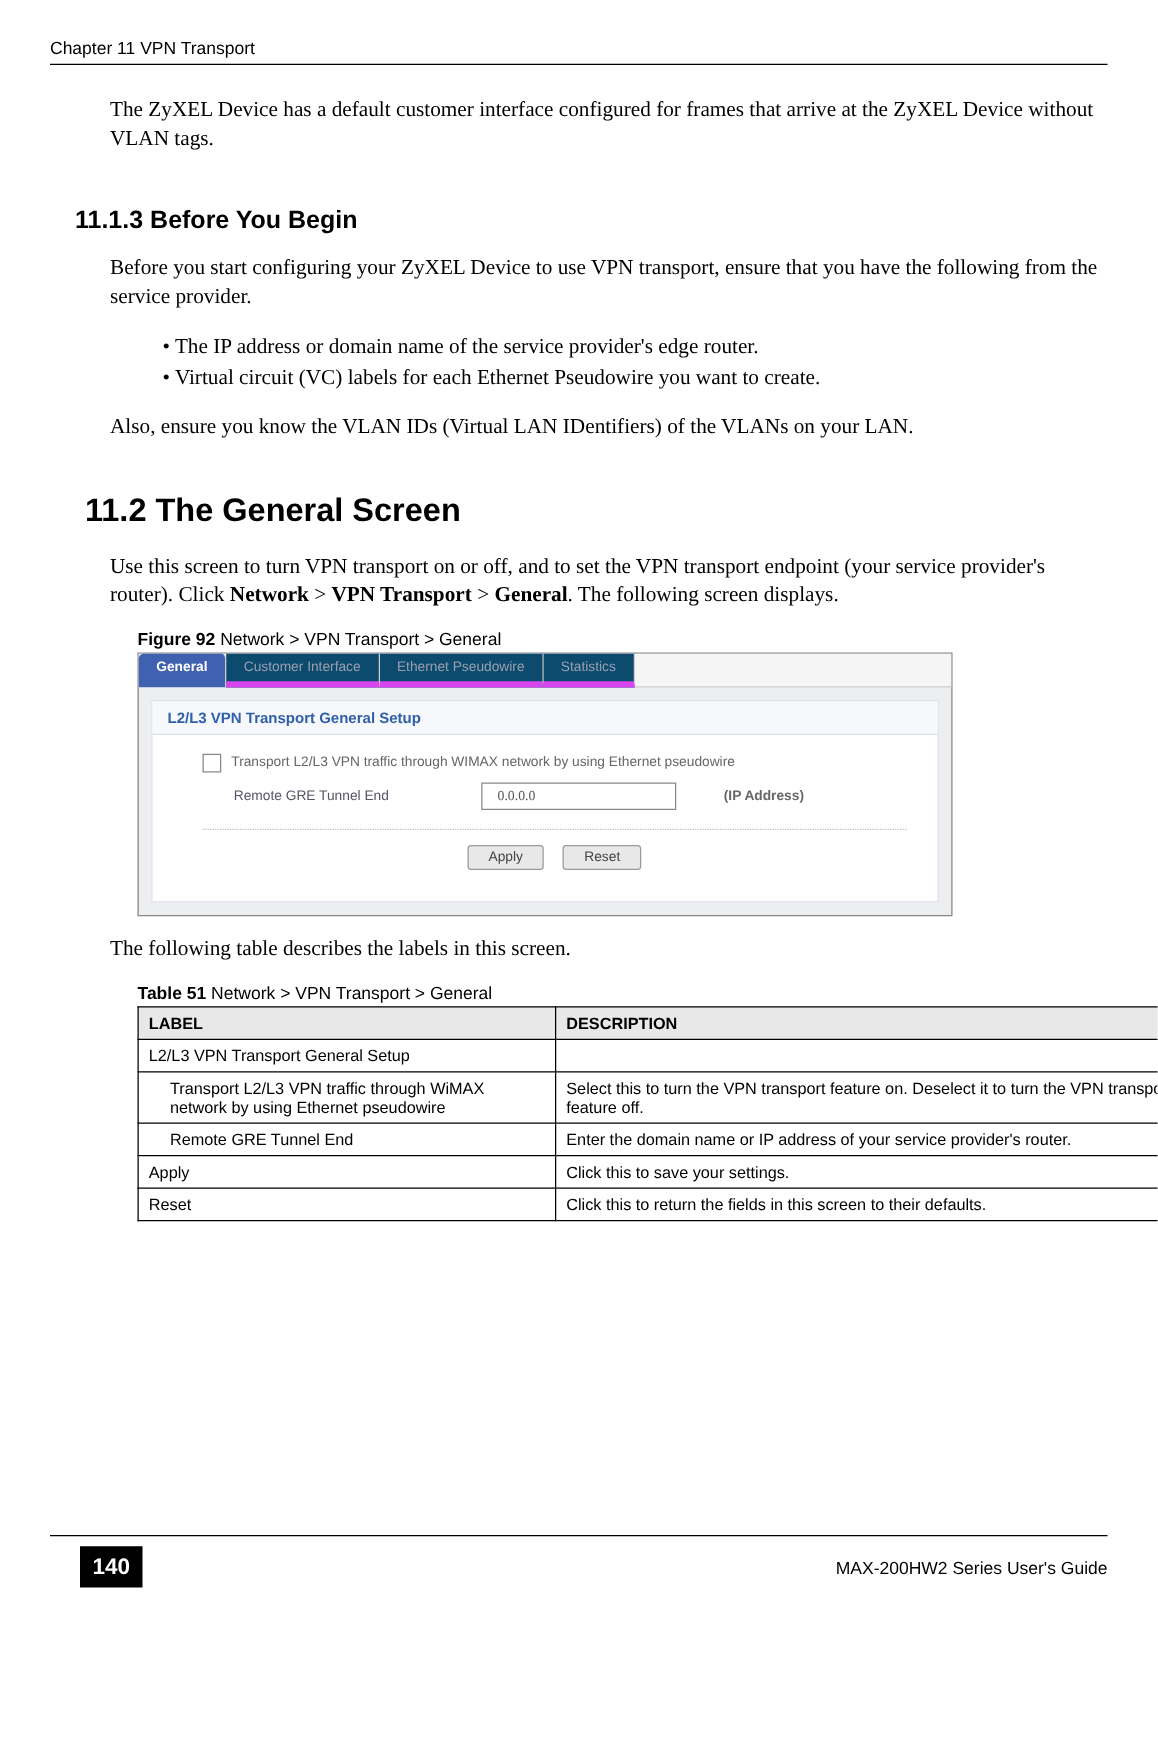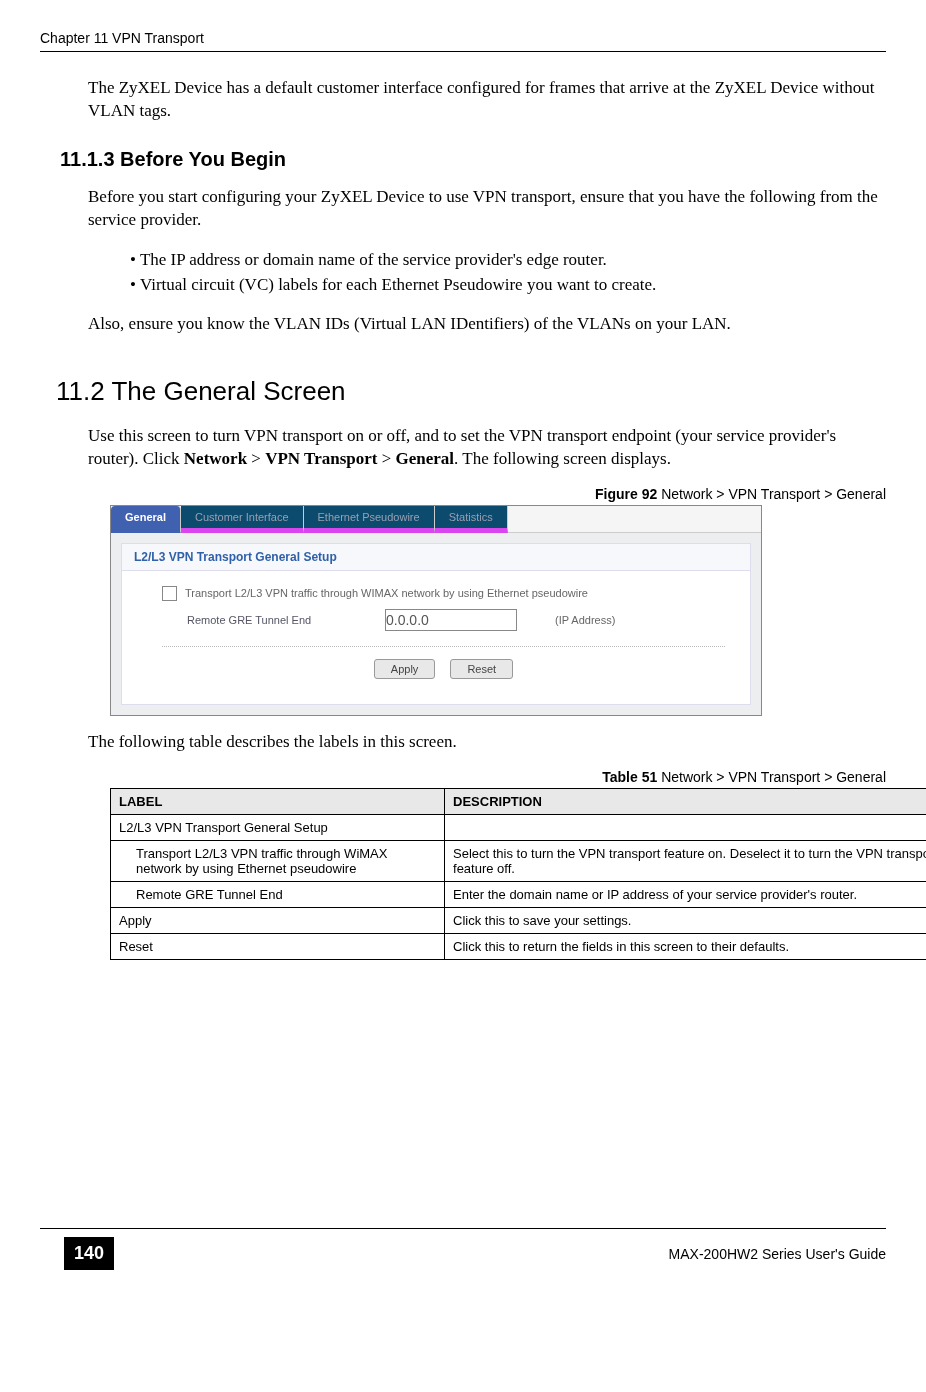--- a/index.html
+++ b/index.html
@@ -28,28 +28,28 @@
     font-size: 17px;
     line-height: 1.35;
     margin-bottom: 15px;
     text-align: left;
   }
   .h3 {
     font-family: Arial, Helvetica, sans-serif;
     font-weight: bold;
     font-size: 20px;
     margin-left: 20px;
-    margin-top: 25px;
+    margin-top: 42px;
     margin-bottom: 15px;
   }
   .h2 {
     font-family: Arial, Helvetica, sans-serif;
-    font-weight: normal;
+    font-weight: bold;
     font-size: 26px;
-    margin-left: 16px;
+    margin-left: 28px;
     margin-top: 40px;
     margin-bottom: 18px;
   }
   .bullets {
     margin-left: 90px;
     margin-bottom: 15px;
   }
   .bullet-item {
     font-size: 17px;
     line-height: 1.5;
@@ -58,21 +58,20 @@
   }
   .bullet-item::before {
     content: "• ";
   }
   .figure-caption, .table-caption {
     font-family: Arial, Helvetica, sans-serif;
     font-size: 14px;
     margin-left: 70px;
     margin-top: 15px;
     margin-bottom: 3px;
-    text-align: right;
   }
   .screenshot {
     margin-left: 70px;
     border: 1px solid #888;
     width: 650px;
     background: #eceef0;
   }
   .tab-row {
     display: flex;
     background: #f5f5f5;
@@ -132,24 +131,24 @@
     display: inline-block;
   }
   .form-label {
     min-width: 190px;
     color: #556;
   }
   .text-input {
     width: 130px;
     height: 18px;
     border: 1px solid #888;
-    font-size: 14px;
-    padding: 1px 0;
+    font-size: 11px;
+    padding: 1px 12px;
     color: #555;
-    font-family: Liberation Sans, sans-serif;
+    font-family: Liberation Serif, serif;
   }
   .button-row {
     text-align: center;
     border-top: 1px dotted #bbb;
     padding-top: 12px;
     margin-top: 15px;
   }
   .ui-button {
     display: inline-block;
     padding: 3px 16px;
@@ -247,21 +246,21 @@
     <div class="panel">
       <div class="panel-title">L2/L3 VPN Transport General Setup</div>
       <div class="panel-body">
         <div class="form-row">
           <span class="checkbox"></span>
           <span>Transport L2/L3 VPN traffic through WIMAX network by using Ethernet pseudowire</span>
         </div>
         <div class="form-row" style="padding-left:25px;">
           <span class="form-label">Remote GRE Tunnel End</span>
           <input class="text-input" value="0.0.0.0" style="">
-          <span style="margin-left:30px;">(IP Address)</span>
+          <span style="margin-left:30px;font-weight:bold;">(IP Address)</span>
         </div>
         <div class="button-row">
           <span class="ui-button">Apply</span>
           <span class="ui-button">Reset</span>
         </div>
       </div>
     </div>
   </div>
 
   <div class="body-text" style="margin-top:15px;">The following table describes the labels in this screen.</div>

